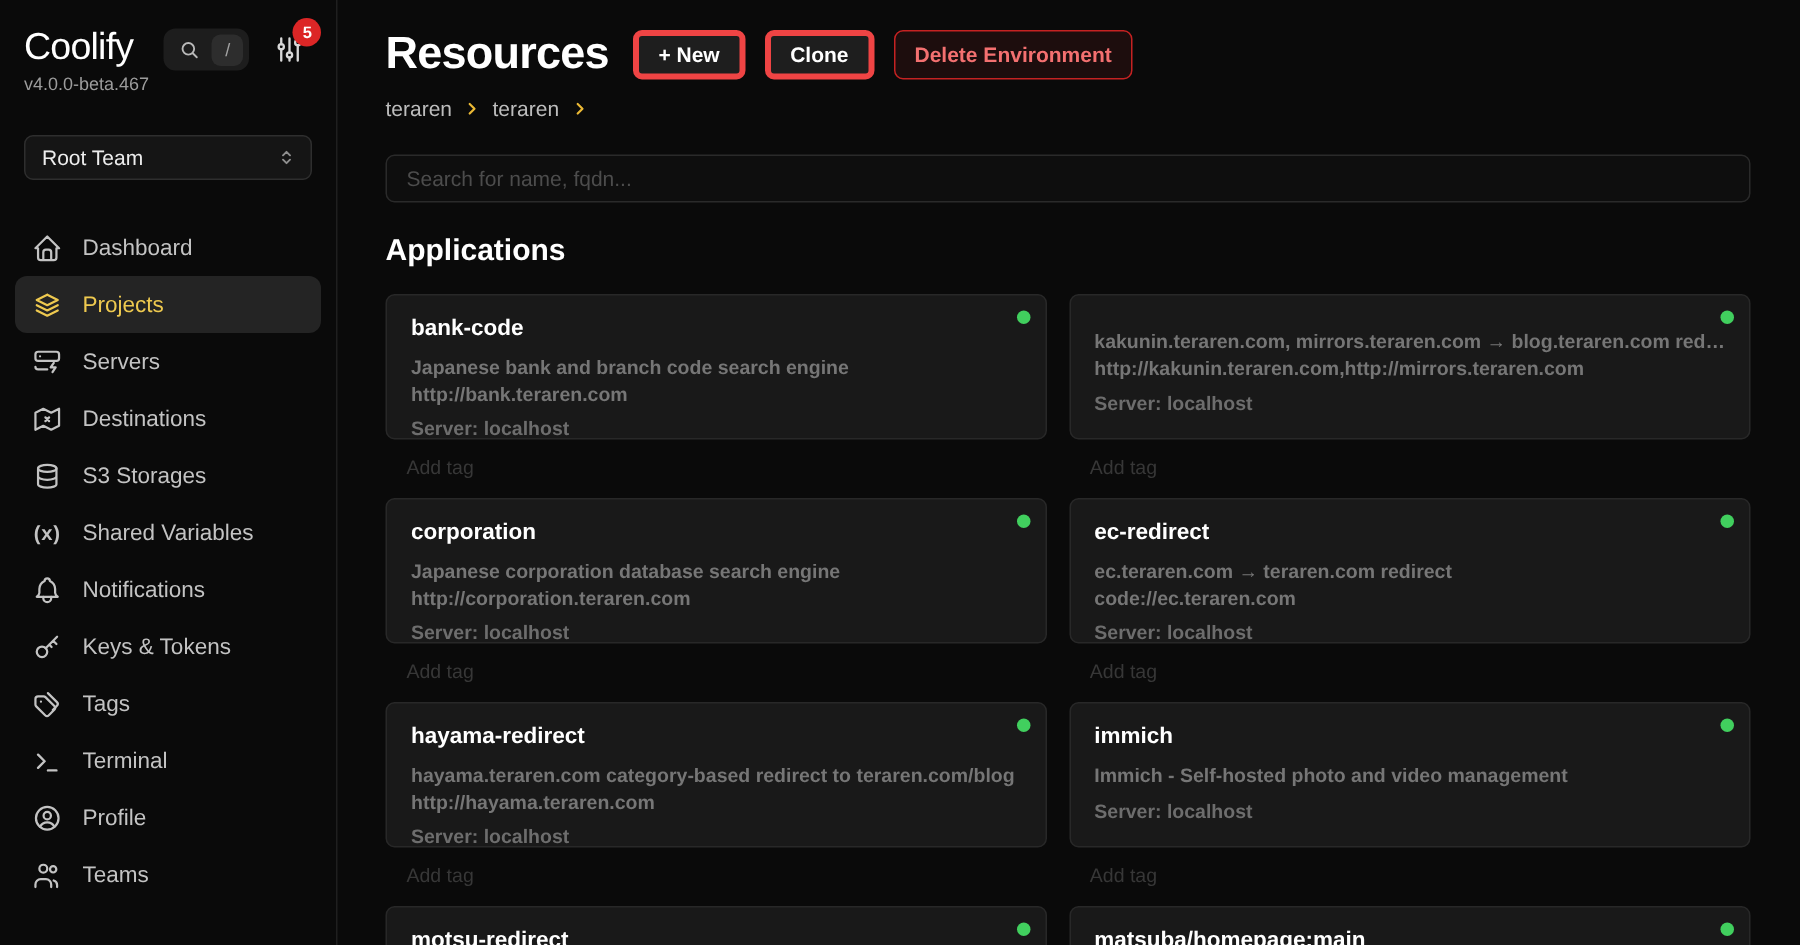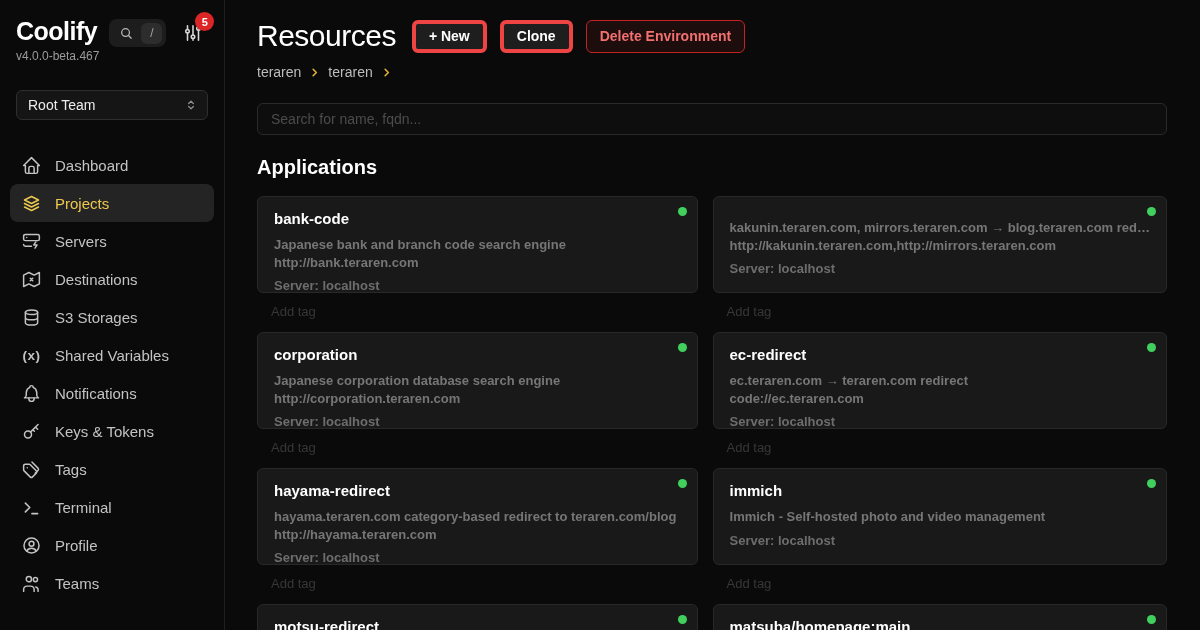--- a/index.html
+++ b/index.html
@@ -8,40 +8,40 @@
     background:#0a0a0a; color:#ffffff;
     font-family:"Liberation Sans", sans-serif;
     display:flex;
   }
   svg { display:block; }
 
   
   .sidebar { width:225px; min-width:225px; height:100%; border-right:1px solid #1f1f1f; background:#0a0a0a; }
   .sb-header { padding:16px 12px 0 16px; }
   .brand-row { display:flex; align-items:flex-start; gap:10px; }
-  .brand { font-size:25px; font-weight:700; letter-spacing:-0.5px; line-height:1.2; color:#fff; }
+  .brand { font-size:25px; font-weight:400; letter-spacing:-0.5px; line-height:1.2; color:#fff; }
   .search-pill { margin-top:3px; background:#1d1d1d; border-radius:8px; height:28px; display:flex; align-items:center; gap:7px; padding:0 4px 0 10px; cursor:pointer; }
   .search-pill svg { width:15px; height:15px; color:#b9b9b9; }
   .kbd { background:#2d2d2d; border-radius:6px; min-width:21px; height:21px; display:flex; align-items:center; justify-content:center; font-size:12px; color:#a3a3a3; }
   .notif-wrap { position:relative; margin-left:6px; margin-top:6px; cursor:pointer; }
   .notif-wrap svg { width:22px; height:22px; color:#d8d8d8; }
   .badge { position:absolute; top:-10px; right:-10px; background:#dc2626; color:#fff; font-size:11px; font-weight:700; width:19px; height:19px; border-radius:50%; display:flex; align-items:center; justify-content:center; }
   .version { font-size:12px; color:#9c9c9c; margin-top:3px; }
   .team-select { margin:27px 16px 0 16px; background:#151515; border:1px solid #2e2e2e; border-radius:6px; height:30px; display:flex; align-items:center; justify-content:space-between; padding:0 9px 0 11px; font-size:14px; color:#ededed; cursor:pointer; }
   .team-select svg { width:14px; height:14px; color:#8f8f8f; }
   .nav { margin-top:26px; padding:0 10px; display:flex; flex-direction:column; }
   .nav-item { display:flex; align-items:center; gap:13px; height:38px; padding:0 11px; border-radius:8px; color:#c3c3c3; font-size:15px; cursor:pointer; }
   .nav-item svg { width:21px; height:21px; flex:none; }
   .nav-item .txt-icon { width:21px; text-align:center; font-size:13.5px; font-weight:600; letter-spacing:0.5px; flex:none; }
   .nav-item.active { background:#242424; color:#eec94f; }
 
   
   .main { flex:1; padding:19px 33px 0 32px; overflow:hidden; }
   .header-row { display:flex; align-items:center; gap:13px; }
-  .page-title { font-size:30px; font-weight:400; letter-spacing:-0.5px; margin-right:3px; }
+  .page-title { font-size:30px; font-weight:700; letter-spacing:-0.5px; margin-right:3px; }
   .btn { background:#1e1e1e; border:4px solid #ef4444; color:#fff; font-family:inherit; font-weight:600; font-size:14px; border-radius:6px; padding:0 13px; height:33px; cursor:pointer; }
   .btn-danger { background:#1d0d0d; border:1px solid #c52222; color:#f37070; }
   .breadcrumb { margin-top:11px; display:flex; align-items:center; gap:8px; font-size:14px; color:#bdbdbd; }
   .crumb { cursor:pointer; }
   .breadcrumb svg { width:11px; height:11px; color:#e9b javelin; color:#eab834; }
   .search-input { margin-top:23px; width:100%; height:32px; background:#0e0e0e; border:1px solid #2a2a2a; border-radius:6px; color:#e5e5e5; padding:0 13px; font-size:14px; font-family:inherit; outline:none; }
   .search-input::placeholder { color:#4c4c4c; }
   .section-title { margin-top:21px; font-size:20px; font-weight:800; }
   .grid { margin-top:17px; display:grid; grid-template-columns:1fr 1fr; column-gap:15px; }
   .card { position:relative; background:#191919; border:1px solid #282828; border-radius:6px; height:97px; padding:13px 16px; cursor:pointer; overflow:hidden; }

